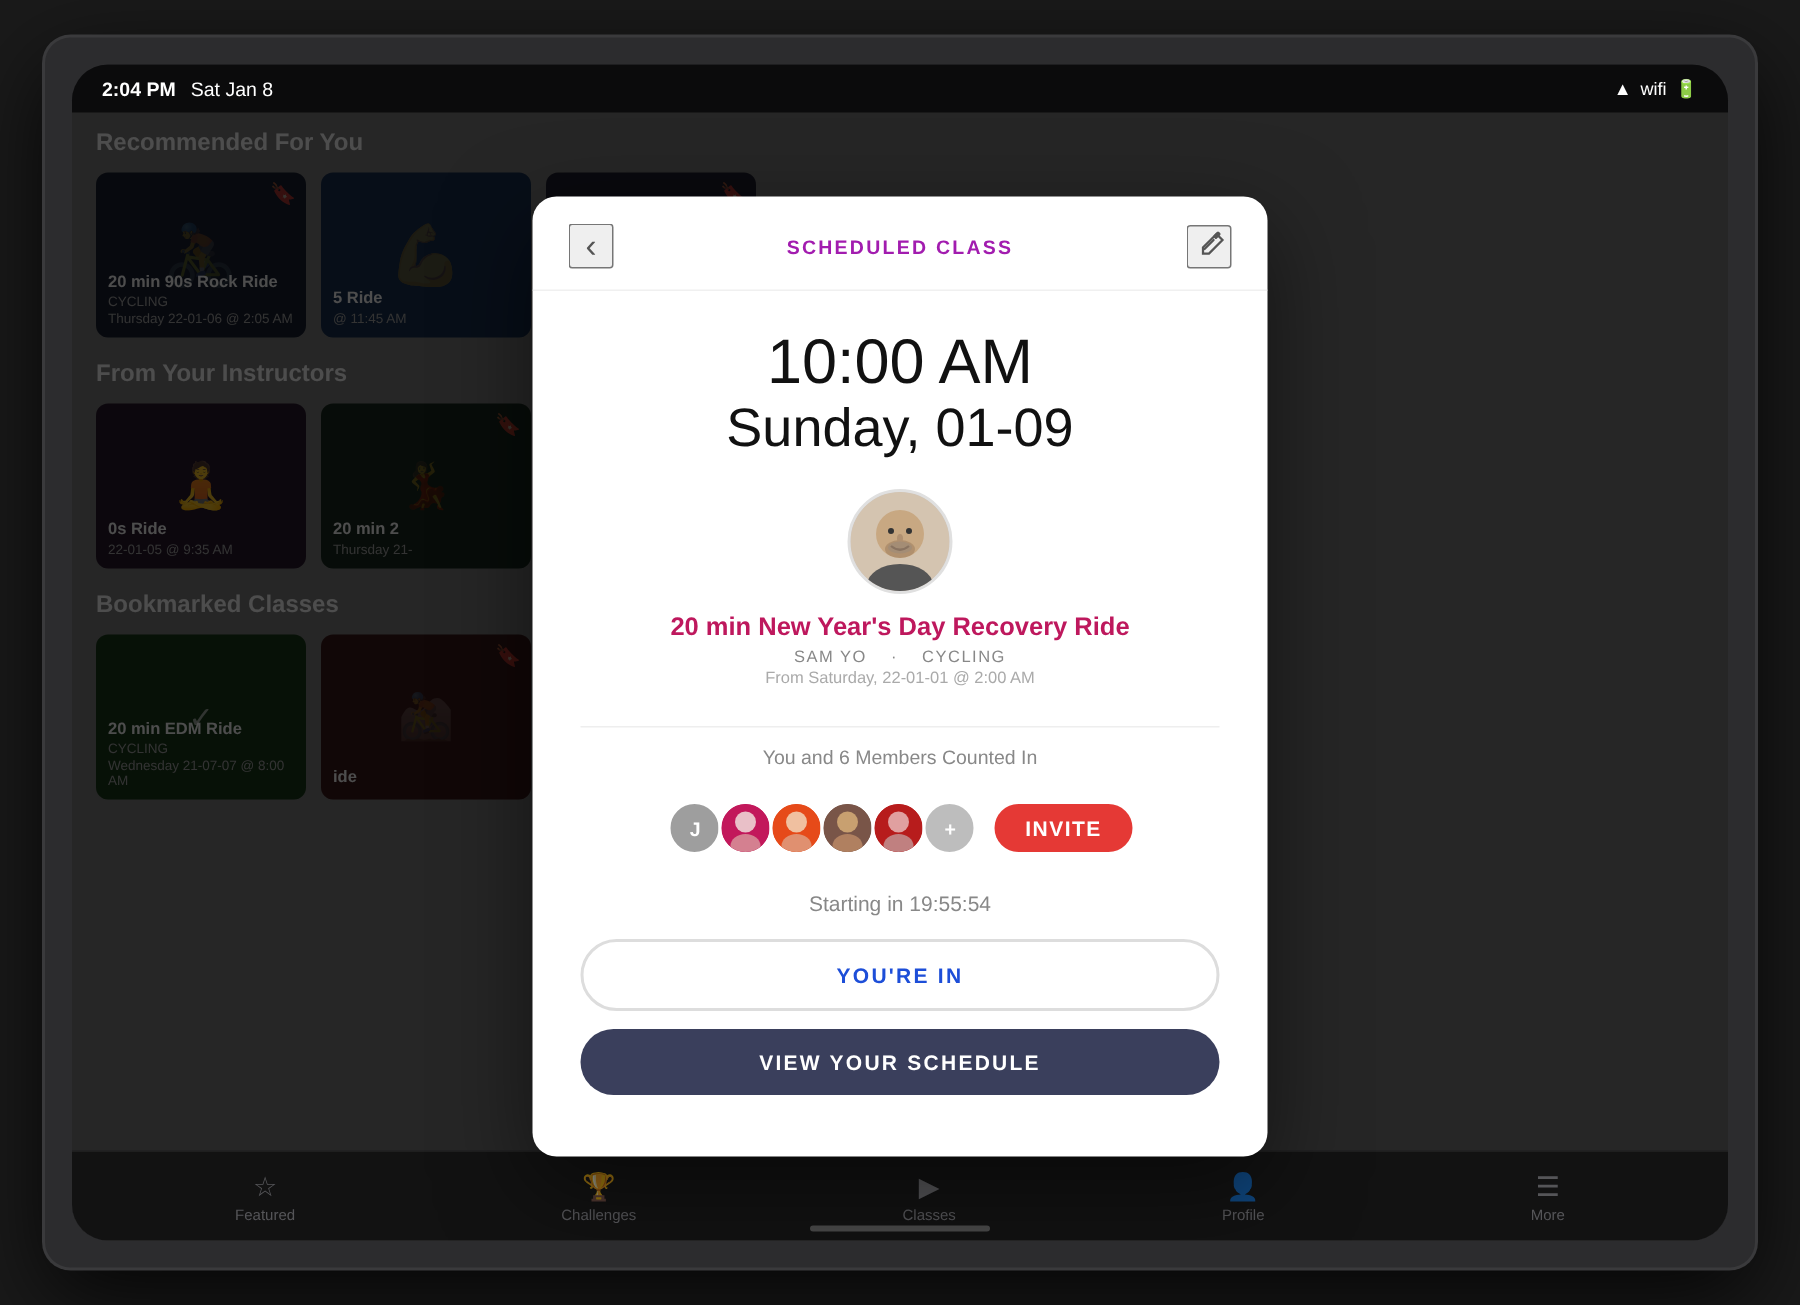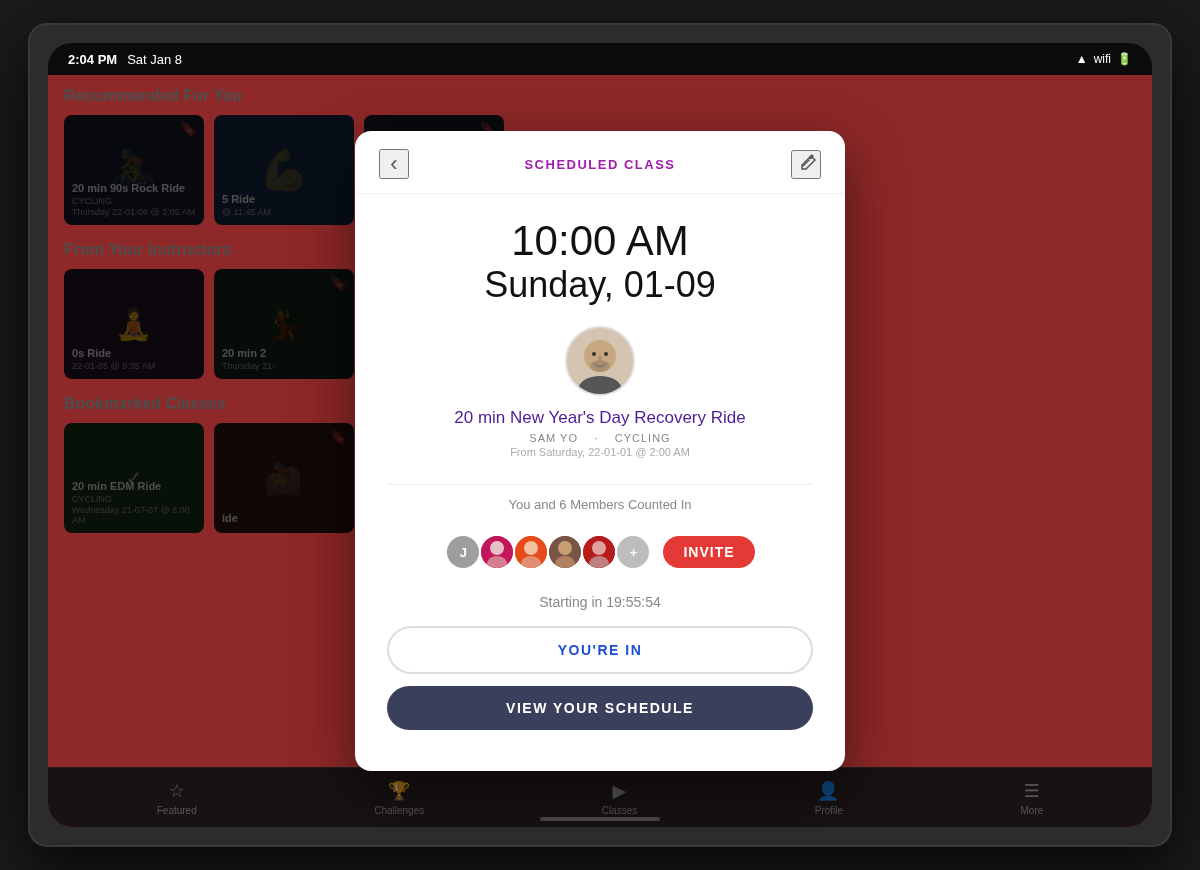--- a/index.html
+++ b/index.html
@@ -66,21 +66,21 @@
       font-size: 12px;
     }
 
     
     .main-bg {
       position: absolute;
       top: 32px;
       left: 0;
       right: 0;
       bottom: 0;
-      background: #ef4444;
+      background: #404040;
       overflow: hidden;
     }
 
     .bg-content {
       padding: 12px 16px;
       filter: brightness(0.5);
     }
 
     .section-title {
       color: white;
@@ -263,22 +263,22 @@
     }
 
     
     .instructor-face {
       width: 66px;
       height: 66px;
     }
 
     .class-name {
       font-size: 17px;
-      font-weight: 400;
-      color: #4c1d95;
+      font-weight: 700;
+      color: #be185d;
       text-align: center;
       margin-bottom: 4px;
     }
 
     .class-meta {
       font-size: 11px;
       color: #888;
       letter-spacing: 1px;
       text-transform: uppercase;
       text-align: center;

